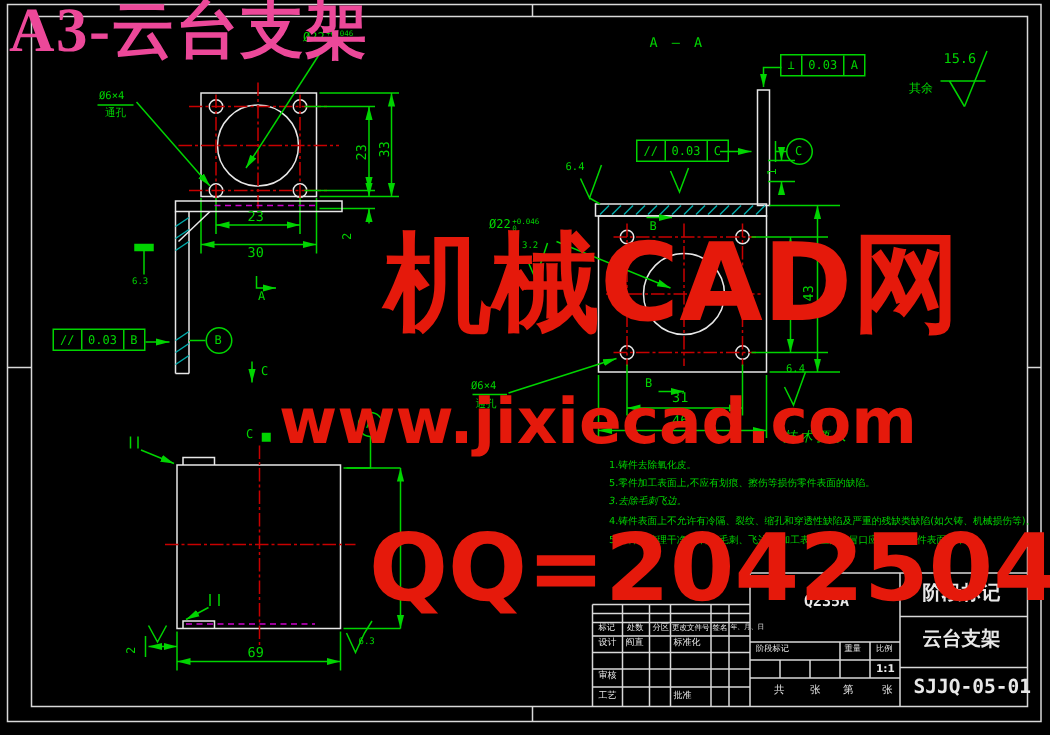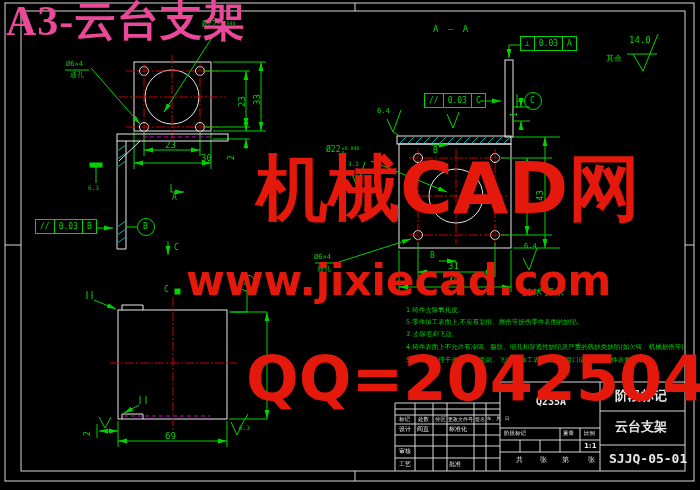--- a/index.html
+++ b/index.html
@@ -238,21 +238,21 @@
     <line x1="520" y1="440" x2="520" y2="452"></line>
       <line x1="540" y1="440" x2="540" y2="452"></line>
     <line x1="560" y1="428" x2="560" y2="452"></line>
       <line x1="580" y1="428" x2="580" y2="452"></line>
     <line x1="600" y1="411" x2="685" y2="411"></line>
       <line x1="600" y1="445" x2="685" y2="445"></line>
   </g>
 </svg>
 
 <span class="abs g" style="left:165px;top:141px;">23</span>
-<span class="abs g" style="left:165px;top:154px;margin-left:36px;">30</span>
+<span class="abs g" style="left:165px;top:165px;">30</span>
 <span class="abs g rv" style="left:238px;top:107px;">23</span>
 <span class="abs g rv" style="left:253px;top:105px;">33</span>
 <span class="abs g rv g8" style="left:228px;top:160px;">2</span>
 
 <span class="abs g g7" style="left:66px;top:61px;">Ø6×4</span>
 <span class="abs g g7 cjk" style="left:70px;top:72px;">通孔</span>
 
 <span class="abs g g8" style="left:202px;top:21px;">
   <span>Ø22</span><span class="tol">
       <span>+0.046</span>
@@ -302,21 +302,21 @@
 <span class="abs g g8" style="left:326px;top:146px;">
   <span>Ø22</span><span class="tol">
       <span>+0.046</span>
       <span>0</span>
     </span>
 </span>
 <span class="abs g g6" style="left:348px;top:161px;">3.2</span>
 <span class="abs g g7" style="left:314px;top:254px;">Ø6×4</span>
 <span class="abs g g7 cjk" style="left:317px;top:266px;">通孔</span>
 
-<span class="abs g" style="left:629px;top:36px;">14.0</span>
+<span class="abs g" style="left:629px;top:36px;">15.6</span>
 <span class="abs g g8 cjk" style="left:606px;top:55px;">其余</span>
 
 <span class="abs g cjk" style="left:522px;top:288px;font-size:9px;letter-spacing:2px;font-style:italic;">技术要求</span>
 <span class="abs g cjk" style="left:406px;top:307px;font-size:6.5px;">1.铸件去除氧化皮。</span>
 <span class="abs g cjk" style="left:406px;top:319px;font-size:6.5px;">5.零件加工表面上,不应有划痕、擦伤等损伤零件表面的缺陷。</span>
 <span class="abs g cjk" style="left:406px;top:331px;font-size:6.5px;font-style:italic;">3.去除毛刺飞边。</span>
 <span class="abs g cjk" style="left:406px;top:344px;font-size:6.5px;">4.铸件表面上不允许有冷隔、裂纹、缩孔和穿透性缺陷及严重的残缺类缺陷(如欠铸、机械损伤等)。</span>
 <span class="abs g cjk" style="left:406px;top:357px;font-size:6.5px;">5.铸件应清理干净,不得有毛刺、飞边,非加工表面上的浇冒口应清理与铸件表面齐平。</span>
 
 <span class="abs w" style="left:399px;top:417px;font-size:5.5px;">标记</span>

